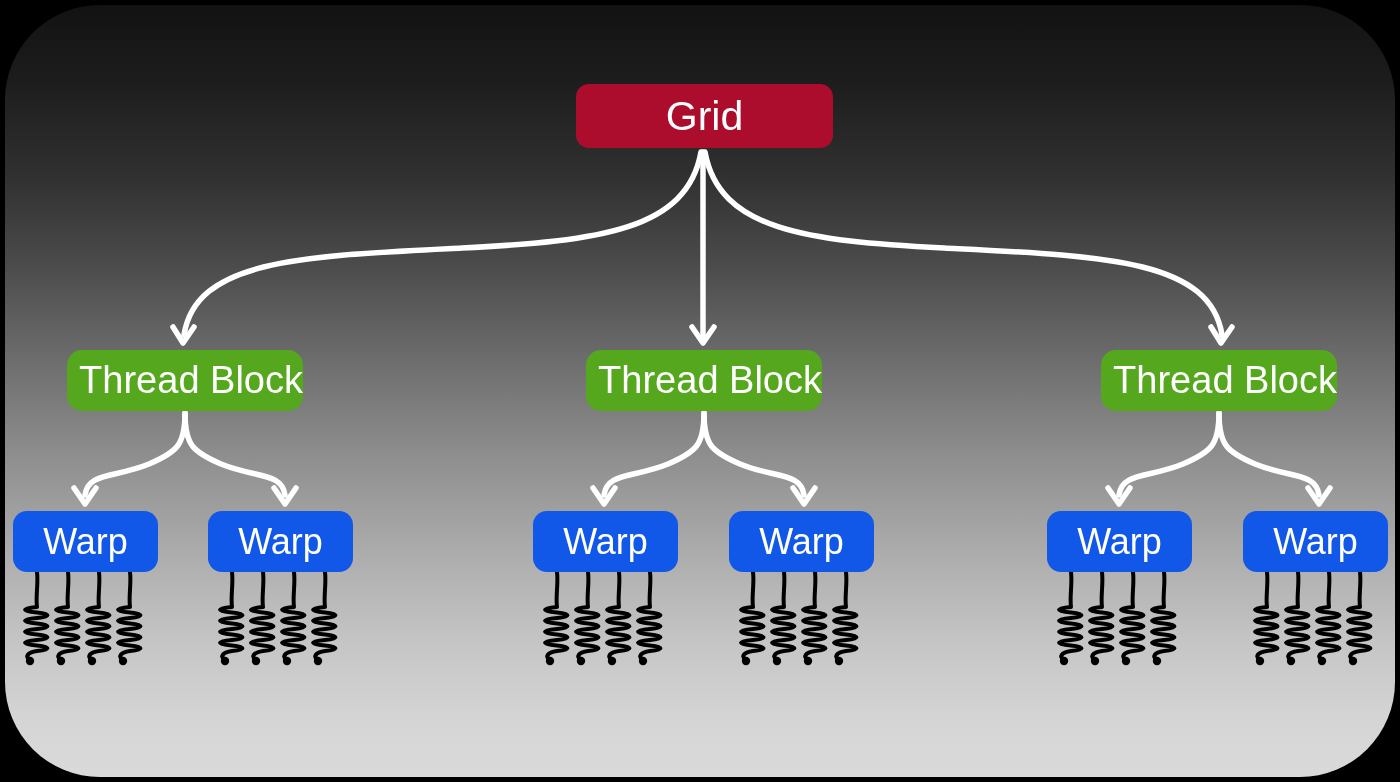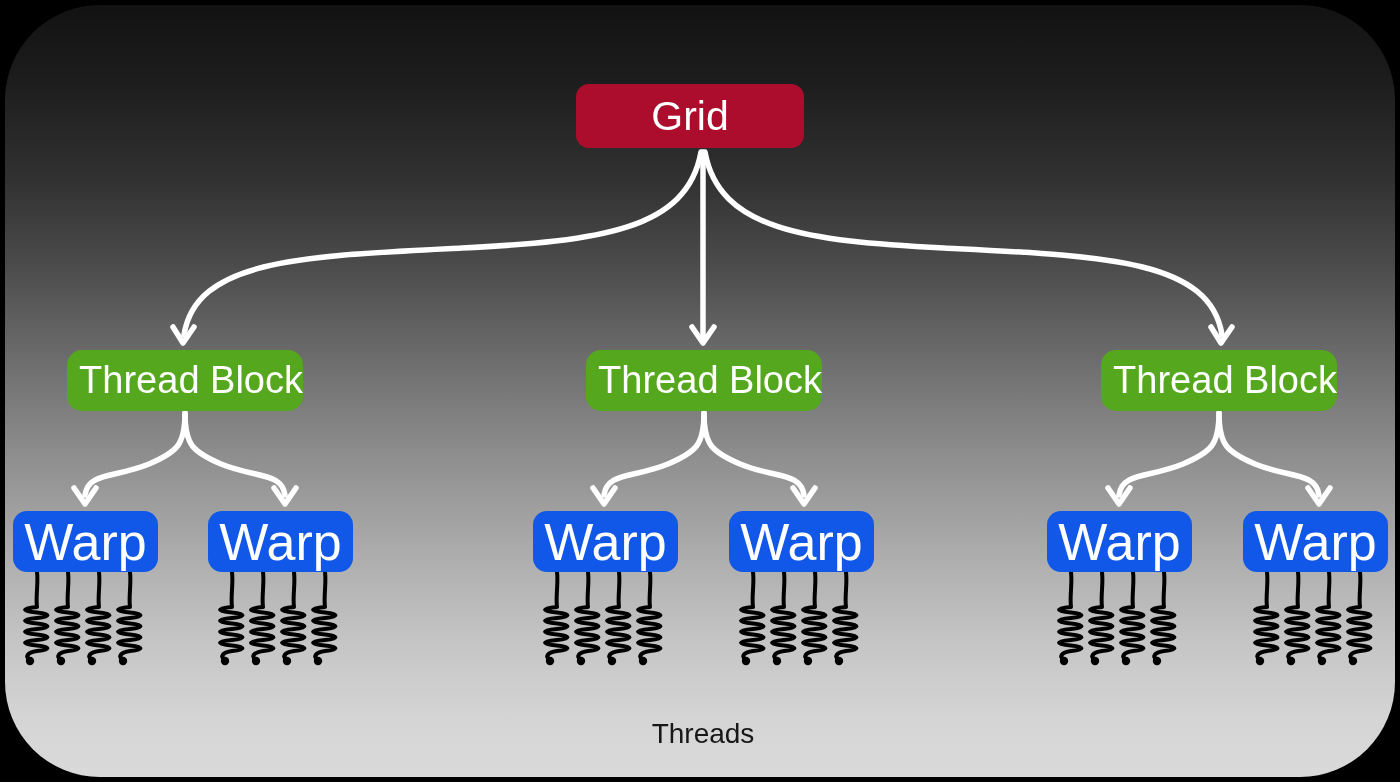--- a/index.html
+++ b/index.html
@@ -16,33 +16,33 @@
     background:linear-gradient(180deg,#121212 0%,#1d1d1d 10%,#303030 22%,#4c4c4c 34%,#6d6d6d 46%,#8d8d8d 58%,#aaaaaa 70%,#c4c4c4 82%,#d4d4d4 92%,#dadada 100%);
   }
   svg.connector-layer{
     position:absolute;left:0;top:0;width:1400px;height:782px;
   }
   .node{
     position:absolute;display:flex;align-items:center;justify-content:center;
     color:#ffffff;text-align:center;white-space:nowrap;
   }
   .node-grid{
-    left:576px;top:84px;width:228px;height:64px;border-radius:13px;
+    left:576px;top:84px;width:257px;height:64px;border-radius:13px;
     background:#ad0d2d;font-size:41px;text-align:center;
   }
   .node-threadblock{
     top:350px;width:236px;height:61px;border-radius:15px;
     background:#55a71e;font-size:38px;justify-content:flex-end;
   }
   .tb-0{left:67px;}
   .tb-1{left:586px;}
   .tb-2{left:1101px;}
   .node-warp{
     top:511px;width:145px;height:61px;border-radius:14px;
-    background:#1157e8;font-size:52px;
+    background:#1157e8;font-size:36px;
   }
   .warp-0{left:13px;}
   .warp-1{left:208px;}
   .warp-2{left:533px;}
   .warp-3{left:729px;}
   .warp-4{left:1047px;}
   .warp-5{left:1243px;}
   .threads-caption{
     position:absolute;left:553px;top:718px;width:300px;
     text-align:center;font-size:28px;color:#171717;
@@ -167,14 +167,13 @@
   <div class="node node-warp warp-3">
     <span>Warp</span>
   </div>
   <div class="node node-warp warp-4">
     <span>Warp</span>
   </div>
   <div class="node node-warp warp-5">
     <span>Warp</span>
   </div>
 
-  <div class="threads-caption">Threads</div>
 </div>
 
 </body></html>

